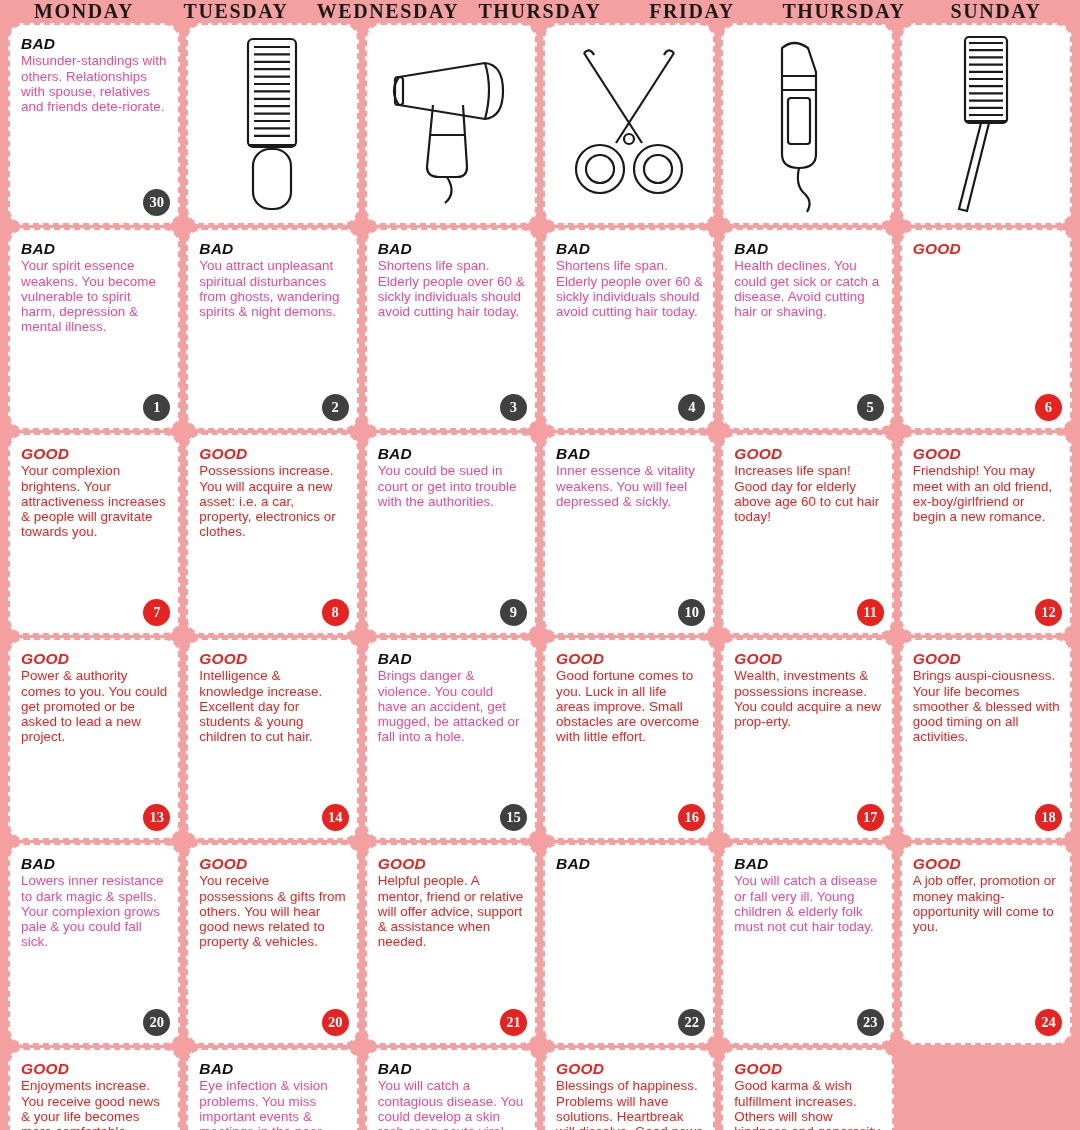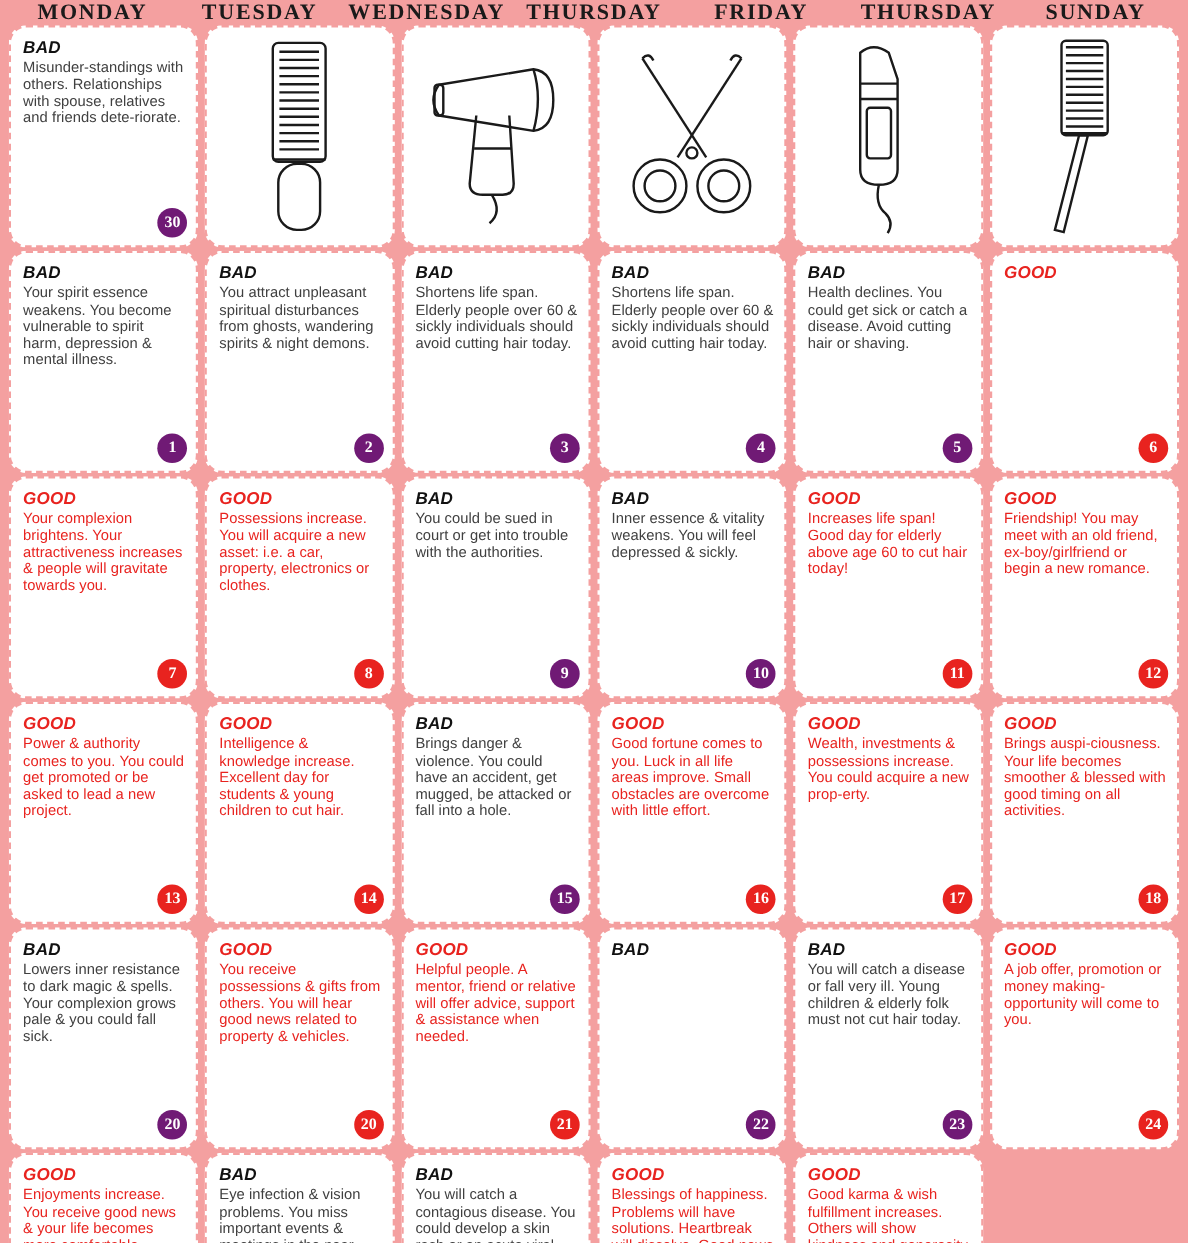--- a/index.html
+++ b/index.html
@@ -65,39 +65,39 @@
   .verdict.bad { color: #111111; }
   .verdict.good { color: #e8231f; }
   .desc {
     font-size: 13.4px;
     line-height: 1.14;
     margin: 0;
     letter-spacing: 0.05px;
     word-break: break-word;
     hyphens: auto;
   }
-  .desc.bad { color: #404040; }
+  .desc.bad { color: #ec4899; }
   .desc.good { color: #e8231f; }
   .daynum {
     position: absolute;
     right: 8px;
     bottom: 7px;
     width: 27px;
     height: 27px;
     border-radius: 50%;
     color: #ffffff;
     font-family: "Liberation Serif", serif;
     font-weight: bold;
     font-size: 14.5px;
     display: flex;
     align-items: center;
     justify-content: center;
     line-height: 1;
   }
-  .daynum.bad { background: #701a75; }
+  .daynum.bad { background: #404040; }
   .daynum.good { background: #e8231f; }
   .art {
     width: 100%;
     height: 100%;
     display: flex;
     align-items: center;
     justify-content: center;
   }
   .art svg { display: block; }
 </style>

